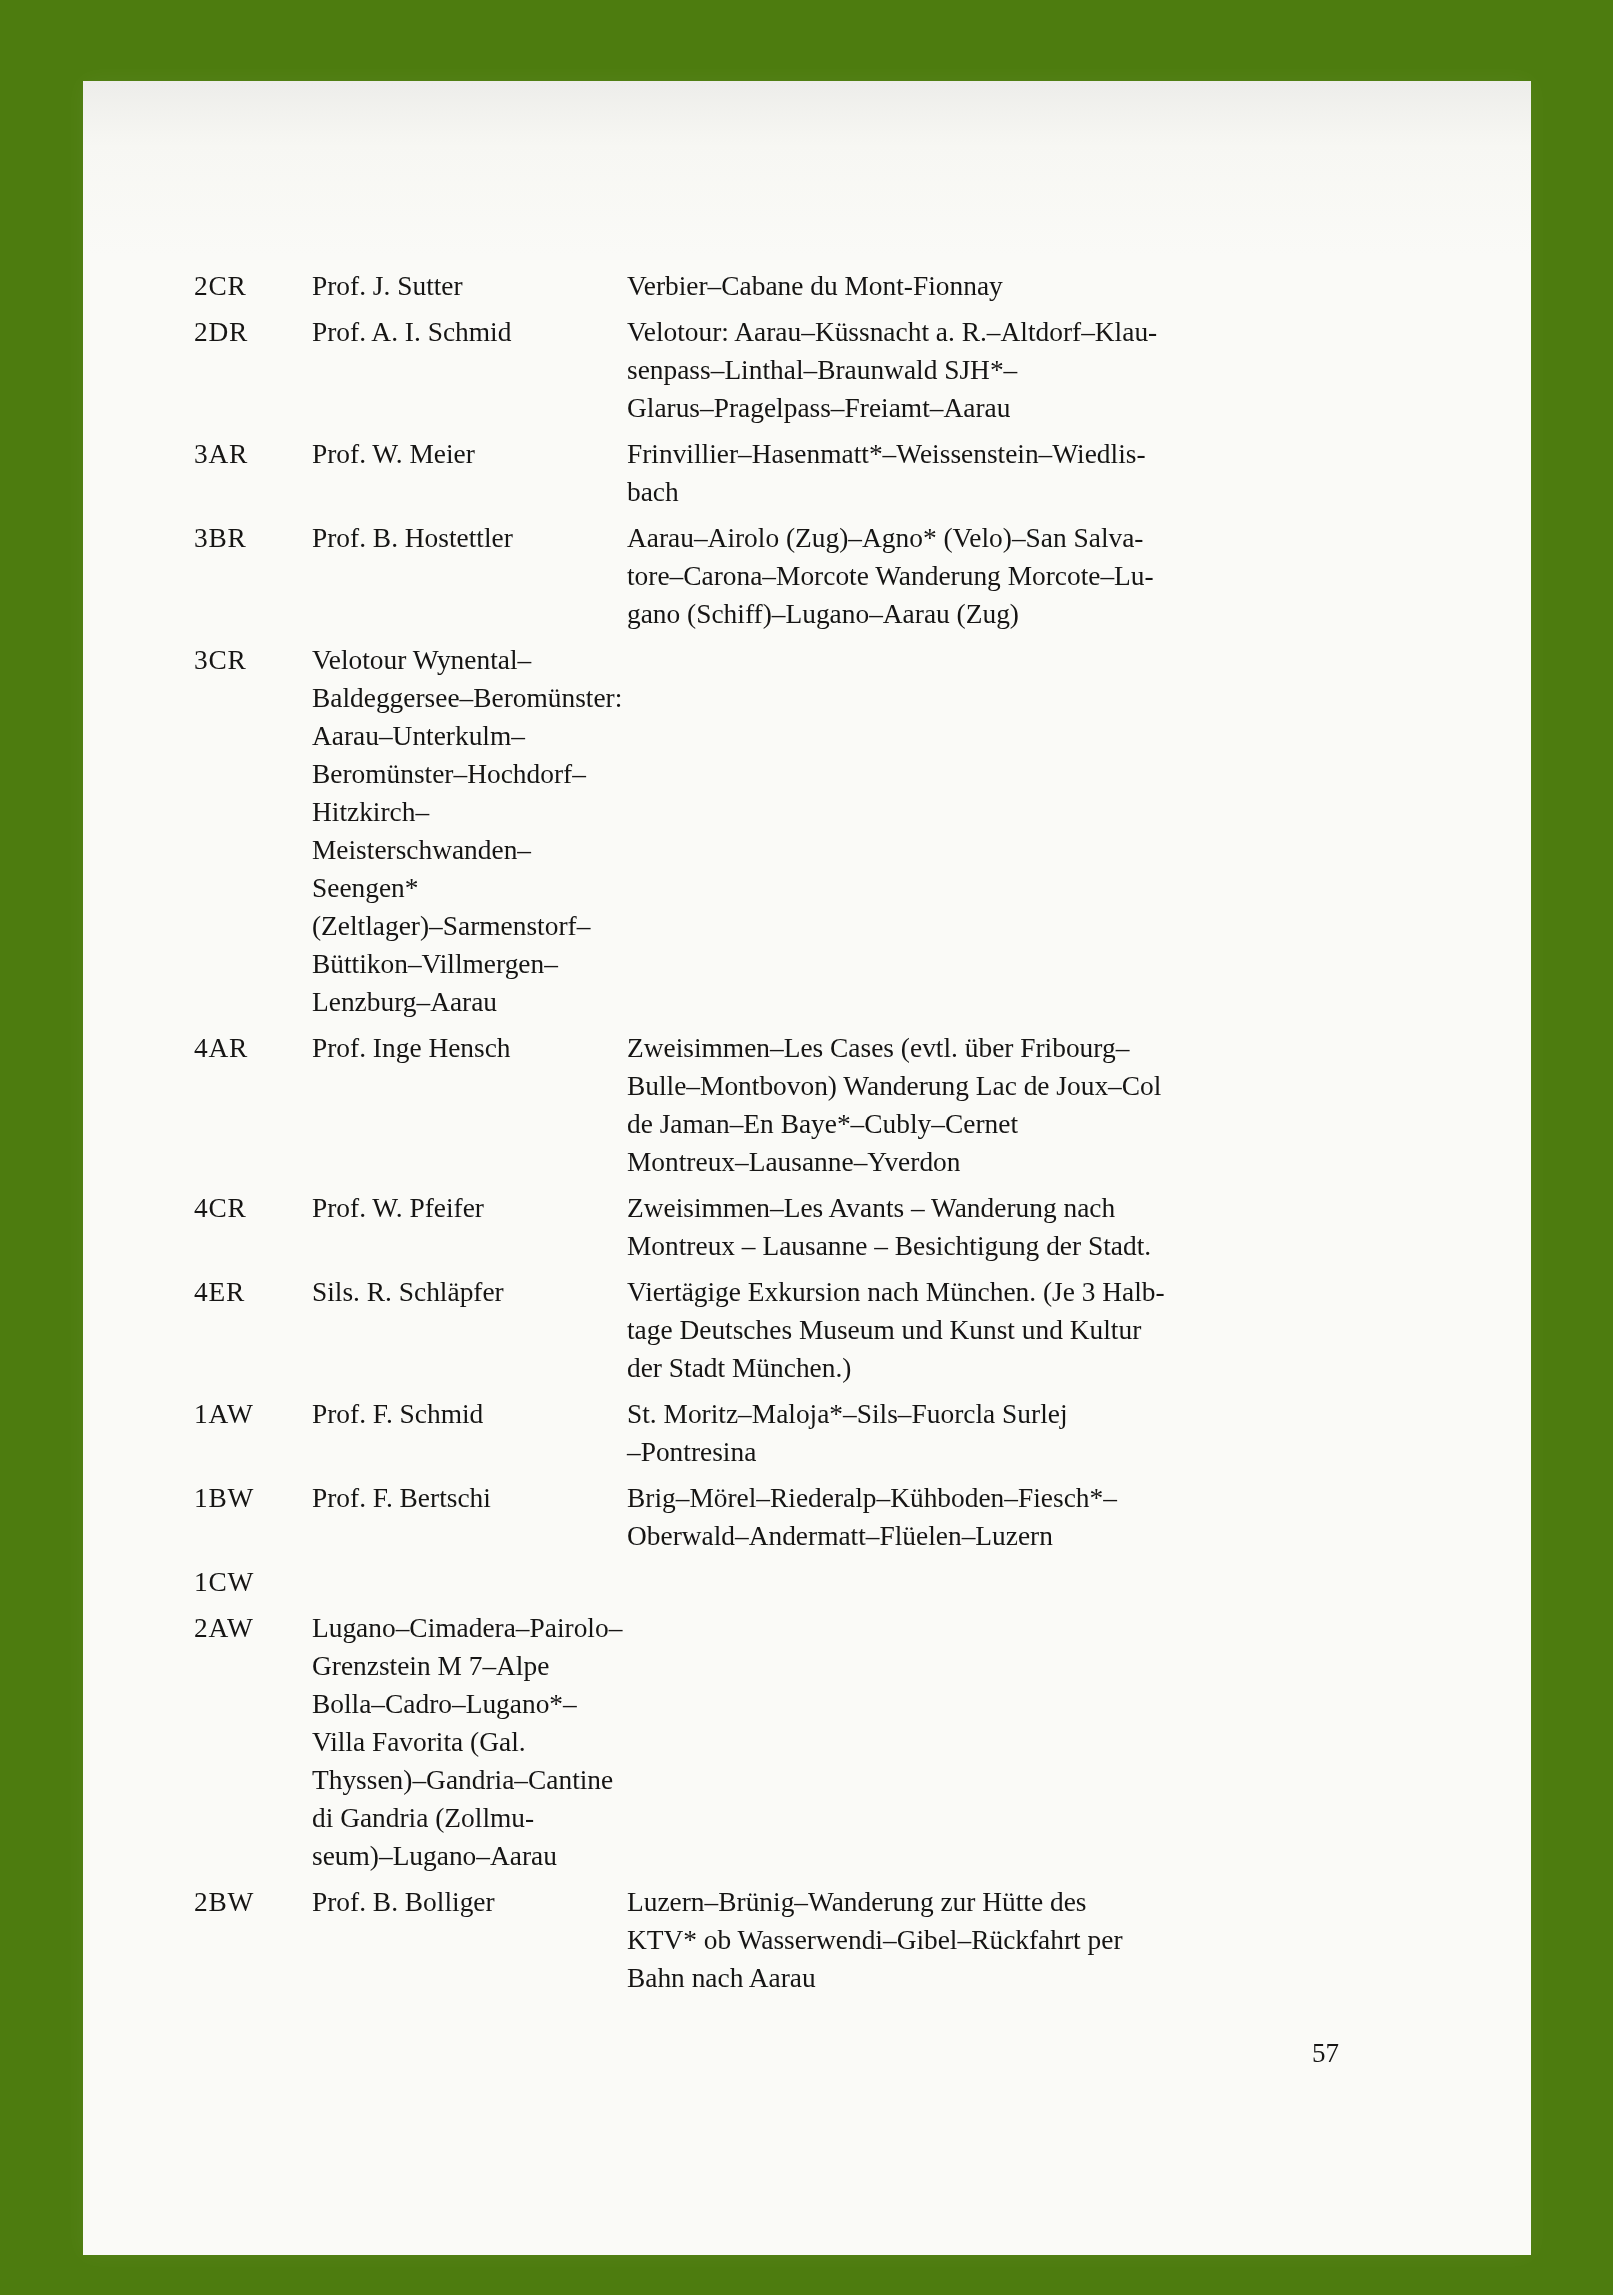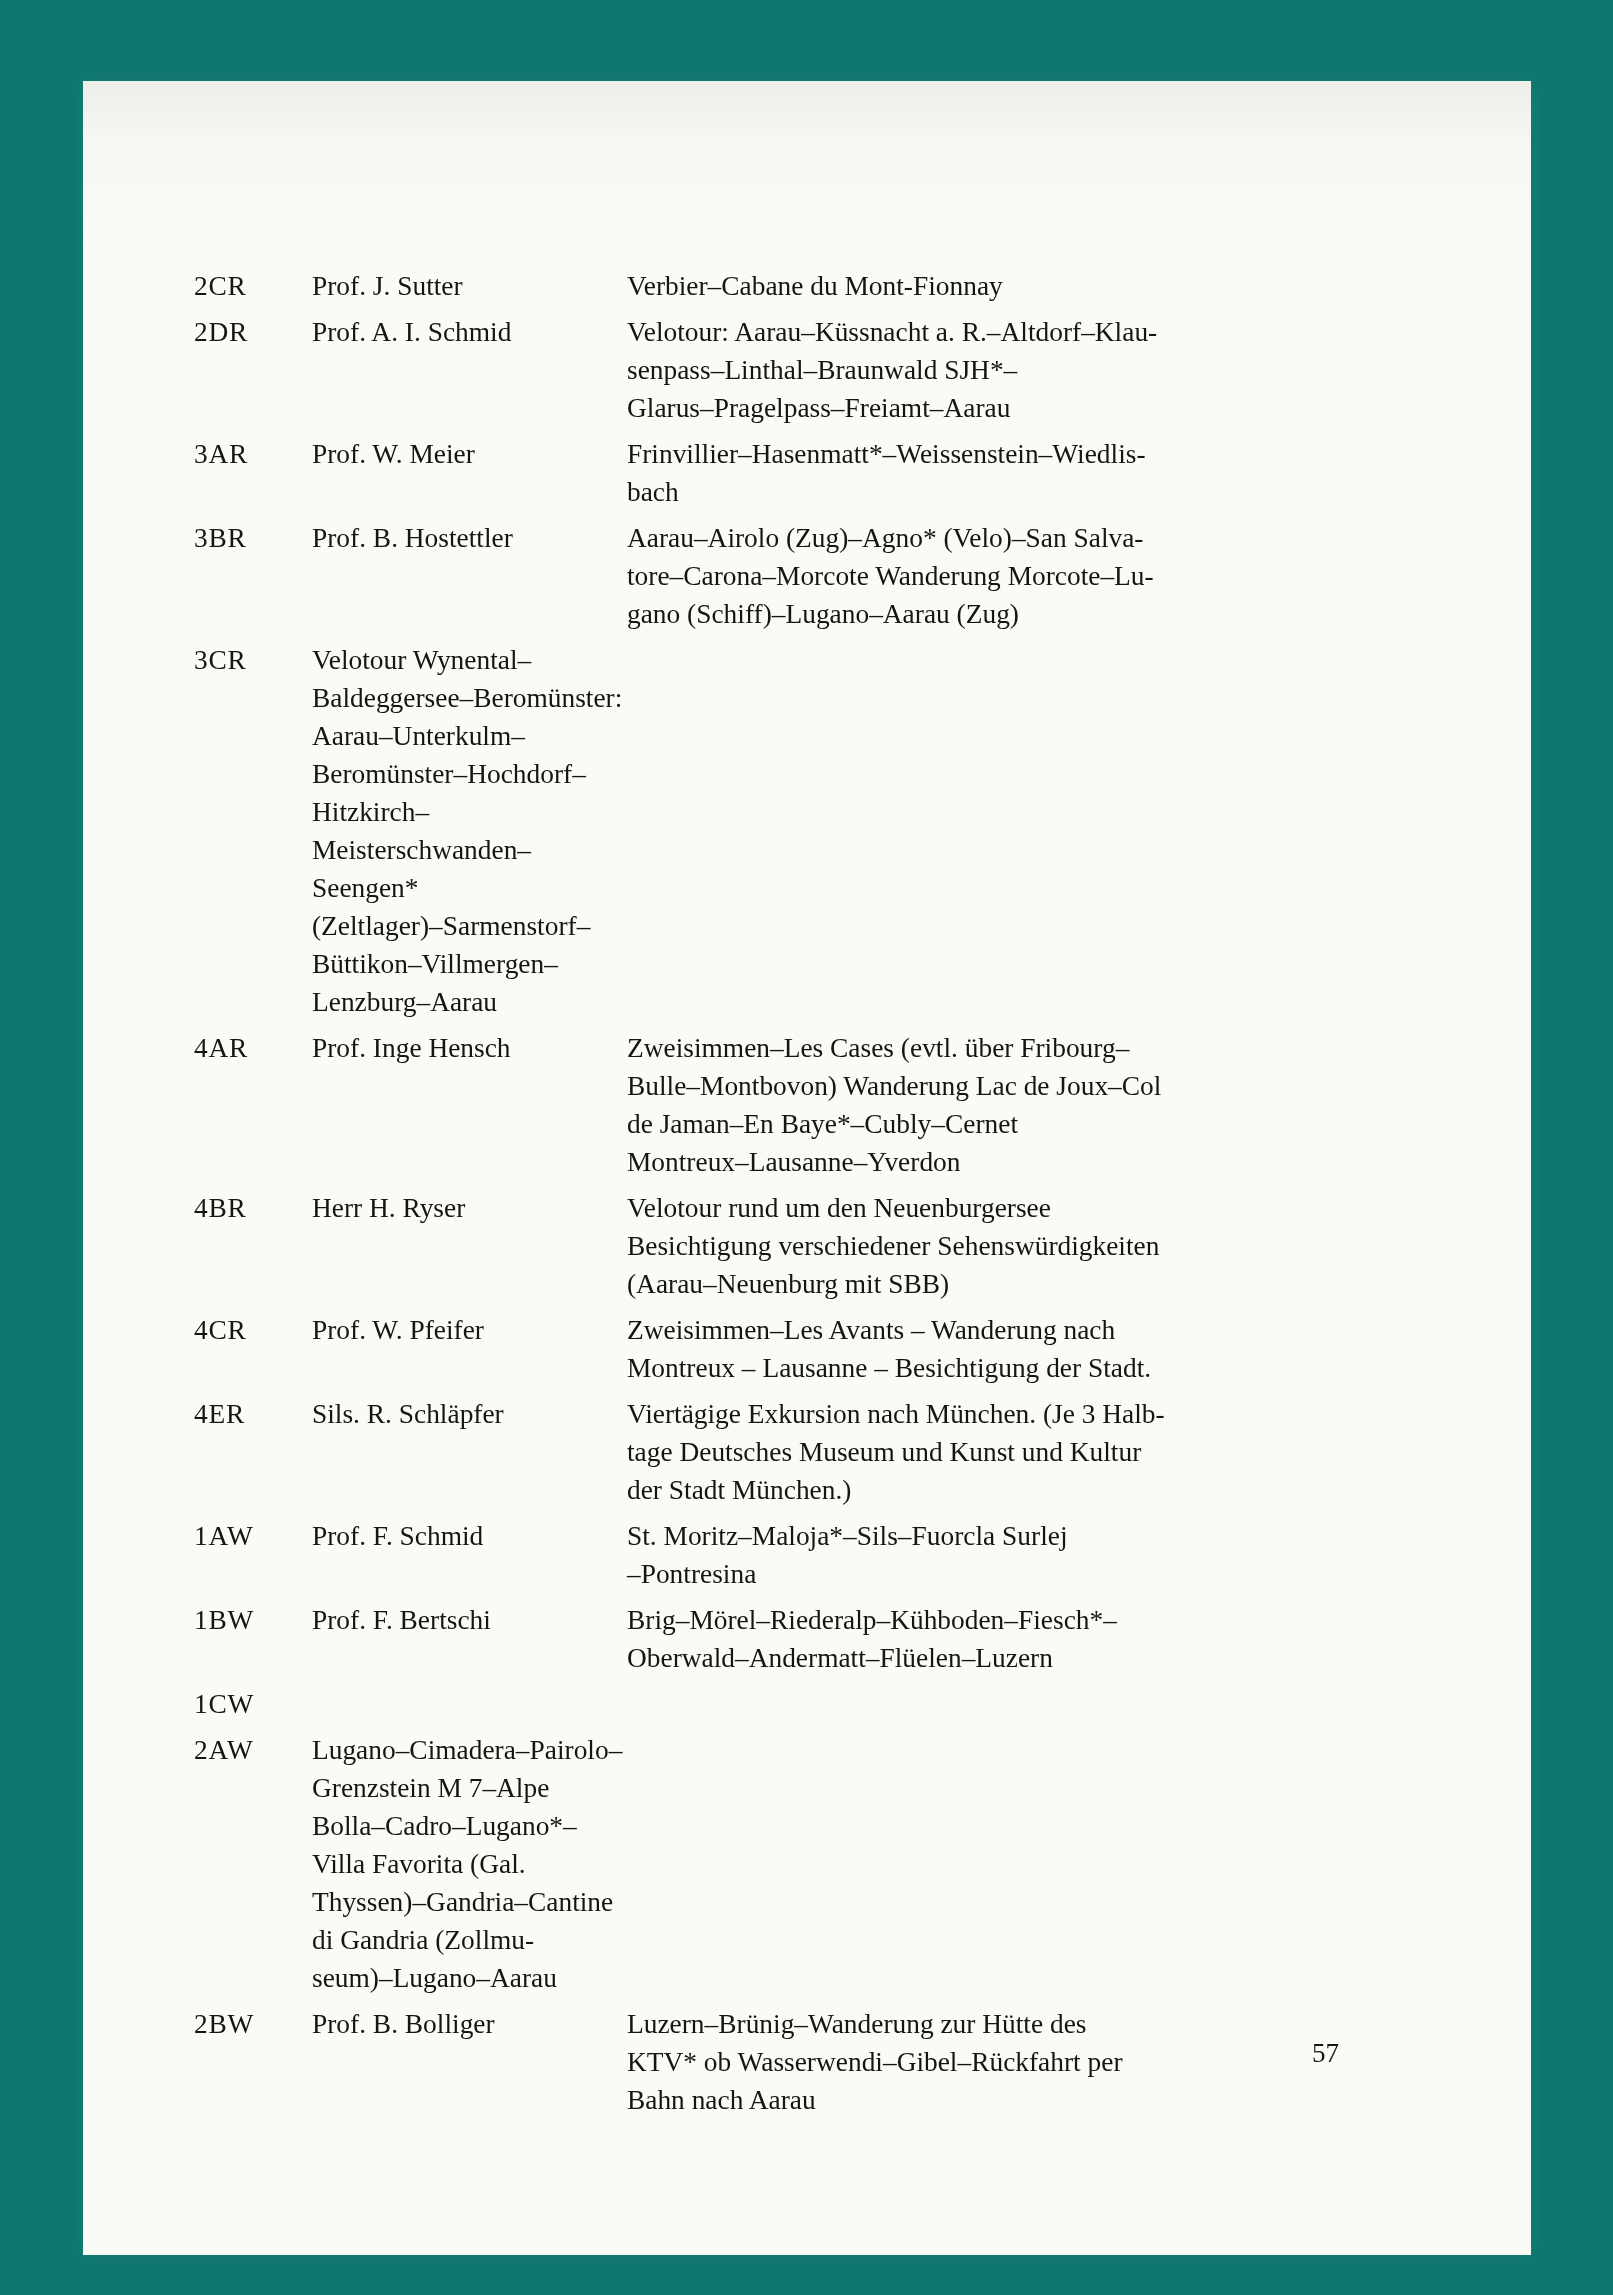--- a/index.html
+++ b/index.html
@@ -7,21 +7,21 @@
     padding: 0;
     background: #050505;
     width: 1614px;
     height: 2295px;
     font-family: "Liberation Serif", "DejaVu Serif", serif;
   }
   .photo-frame {
     position: relative;
     width: 1614px;
     height: 2295px;
-    background: #0f766e;
+    background: #4d7c0f;
     overflow: hidden;
   }
   .book-page {
     position: absolute;
     left: 83px;
     top: 81px;
     width: 1448px;
     height: 2174px;
     background: linear-gradient(180deg, #ededea 0%, #f7f7f3 3%, #fafaf7 8%, #fafaf7 100%);
     box-shadow: 0 0 22.6px rgba(255,255,255,0.05);
@@ -101,27 +101,20 @@
 
   <div class="row">
     <div class="code">4AR</div>
     <div class="name">Prof. Inge Hensch</div>
     <div class="desc">Zweisimmen–Les Cases (evtl. über Fribourg–
 Bulle–Montbovon) Wanderung Lac de Joux–Col
 de Jaman–En Baye*–Cubly–Cernet
 Montreux–Lausanne–Yverdon</div>
   </div>
 
-  <div class="row">
-    <div class="code">4BR</div>
-    <div class="name">Herr H. Ryser</div>
-    <div class="desc">Velotour rund um den Neuenburgersee
-Besichtigung verschiedener Sehenswürdigkeiten
-(Aarau–Neuenburg mit SBB)</div>
-  </div>
 
   <div class="row">
     <div class="code">4CR</div>
     <div class="name">Prof. W. Pfeifer</div>
     <div class="desc">Zweisimmen–Les Avants – Wanderung nach
 Montreux – Lausanne – Besichtigung der Stadt.</div>
   </div>
 
 
   <div class="row">

